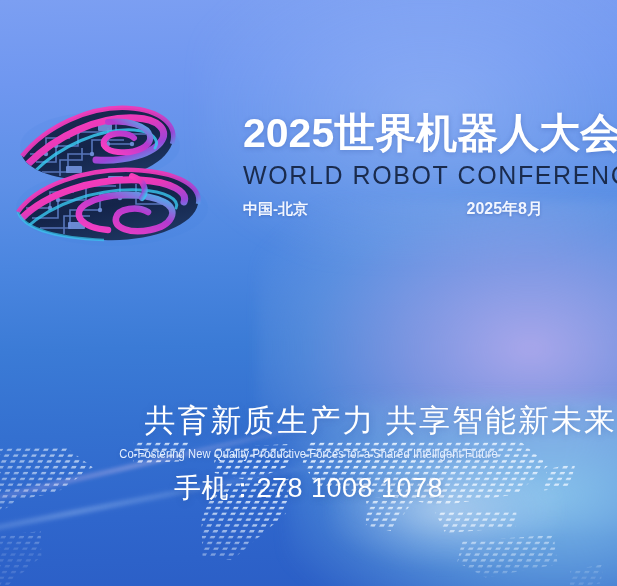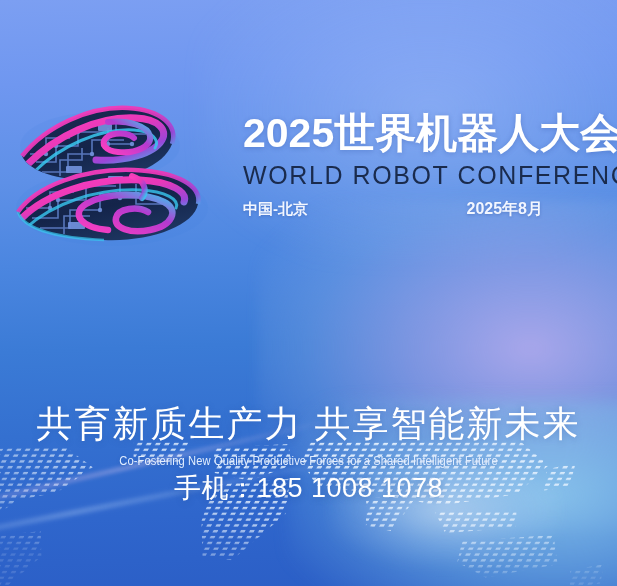--- a/index.html
+++ b/index.html
@@ -157,26 +157,27 @@
   }
 
   
   .slogan{
     position:absolute;
     left:0;right:0;top:400px;
     text-align:center;
   }
   .slogan-cn{
     margin:0;
-    font-size:36px;
+    font-size:31px;
     font-weight:normal;
     color:#ffffff;
     letter-spacing:2px;
     white-space:nowrap;
     text-shadow:0 1px 6px rgba(40,80,160,0.35);
+    text-align:right;
   }
   .slogan-en{
     margin:5px 0 0 0;
     font-size:12px;
     font-weight:normal;
     color:#e2eeff;
     letter-spacing:0.1px;
     white-space:nowrap;
     transform:scaleX(0.93);
     text-shadow:0 1px 4px rgba(40,80,160,0.40);
@@ -363,15 +364,15 @@
       <span class="meta-city">中国-北京</span>
       <span class="meta-date">2025年8月</span>
     </div>
   </div>
 
   <div class="slogan">
     <div class="slogan-cn">共育新质生产力  共享智能新未来</div>
     <div class="slogan-en">Co-Fostering New Quality Productive Forces  for a Shared Intelligent Future</div>
   </div>
 
-  <div class="phone">手机：185 1008 1078</div>
+  <div class="phone">手机：278 1008 1078</div>
 
 </div>
 
 </body></html>

